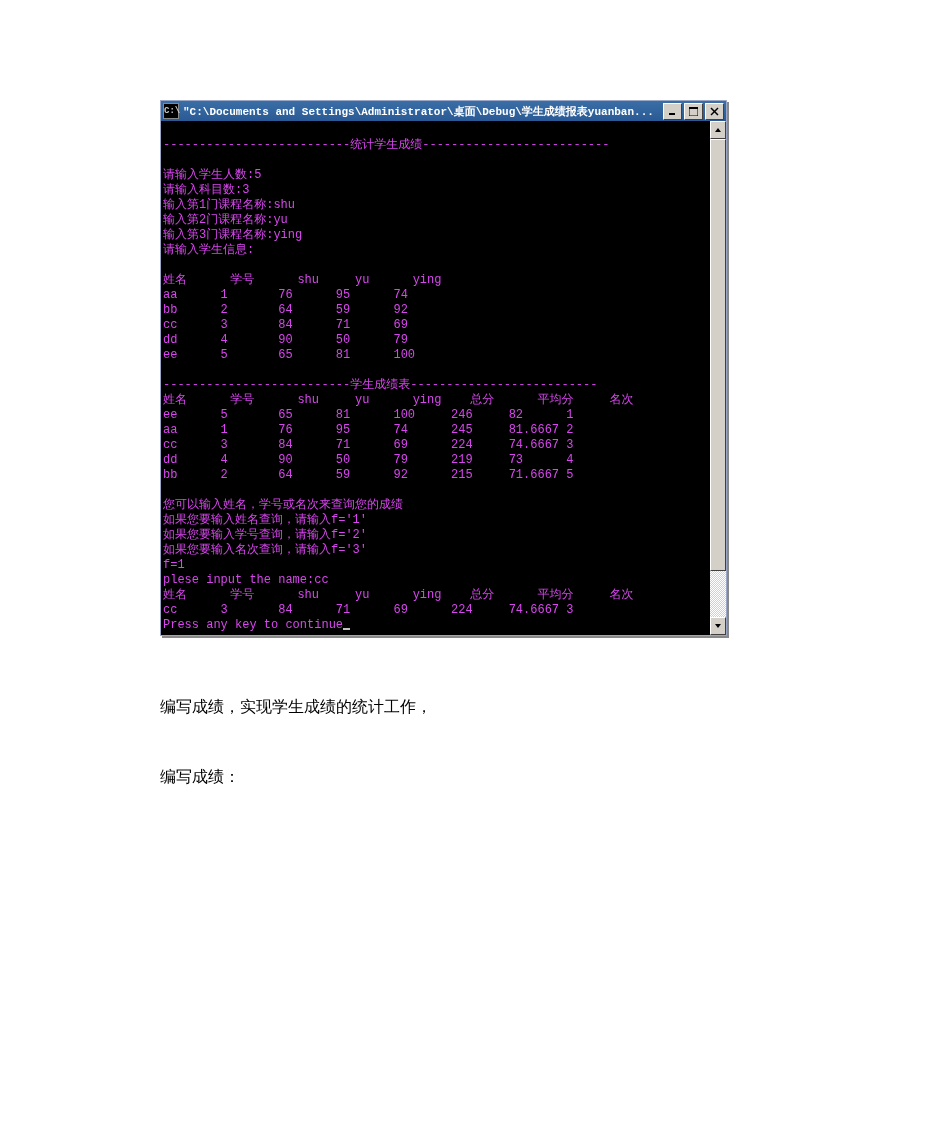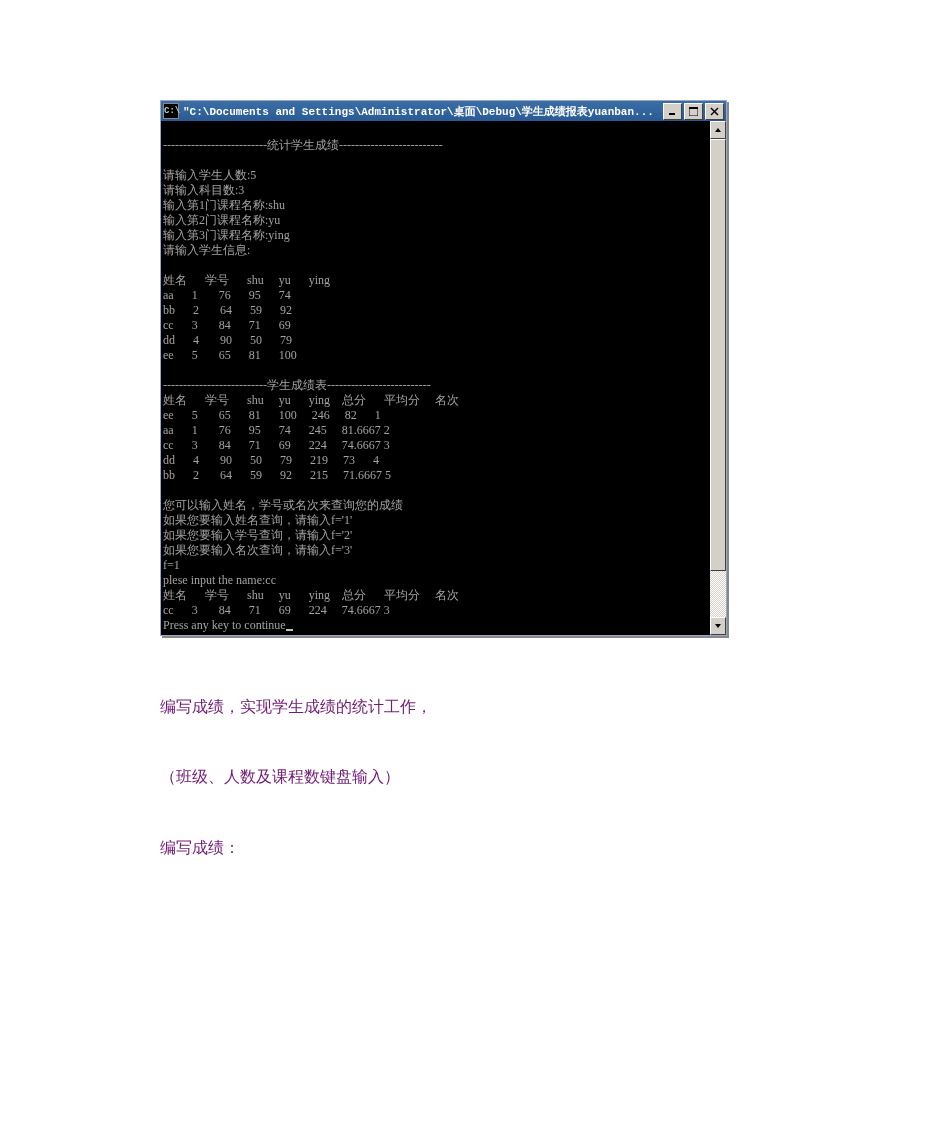--- a/index.html
+++ b/index.html
@@ -62,22 +62,22 @@
     align-items: center;
     justify-content: center;
   }
   .win-btn svg { display:block; }
   .console-body {
     display: flex;
   }
   .console-content {
     flex: 1;
     background: #000;
-    color: #a3a3a3;
-    font-family: Liberation Serif, serif;
+    color: #d946ef;
+    font-family: Liberation Mono, monospace;
     font-size: 12px;
     line-height: 15px;
     white-space: pre;
     padding: 2px 0 2px 2px;
     min-height: 500px;
   }
   .console-scrollbar {
     width: 16px;
     background: #d4d0c8;
     display: flex;
@@ -110,21 +110,21 @@
     width: 7px;
     height: 2px;
     background: #c0c0c0;
     vertical-align: baseline;
     transform: translateY(2px);
   }
 
   .doc-text {
     margin-top: 60px;
     font-size: 16px;
-    color: #701a75;
+    color: #000000;
     line-height: 1.4;
   }
   .doc-text p {
     margin: 0 0 48px 0;
   }
 </style>
 </head>
 <body>
 
 <div class="page">
@@ -202,17 +202,16 @@
           <svg width="8" height="8">
               <polygon points="1,2 7,2 4,6" fill="#000"></polygon>
             </svg>
         </div>
       </div>
     </div>
   </div>
 
   <div class="doc-text">
     <p>编写成绩，实现学生成绩的统计工作，</p>
-    <p>（班级、人数及课程数键盘输入）</p>
     <p>编写成绩：</p>
   </div>
 
 </div>
 
 </body></html>

